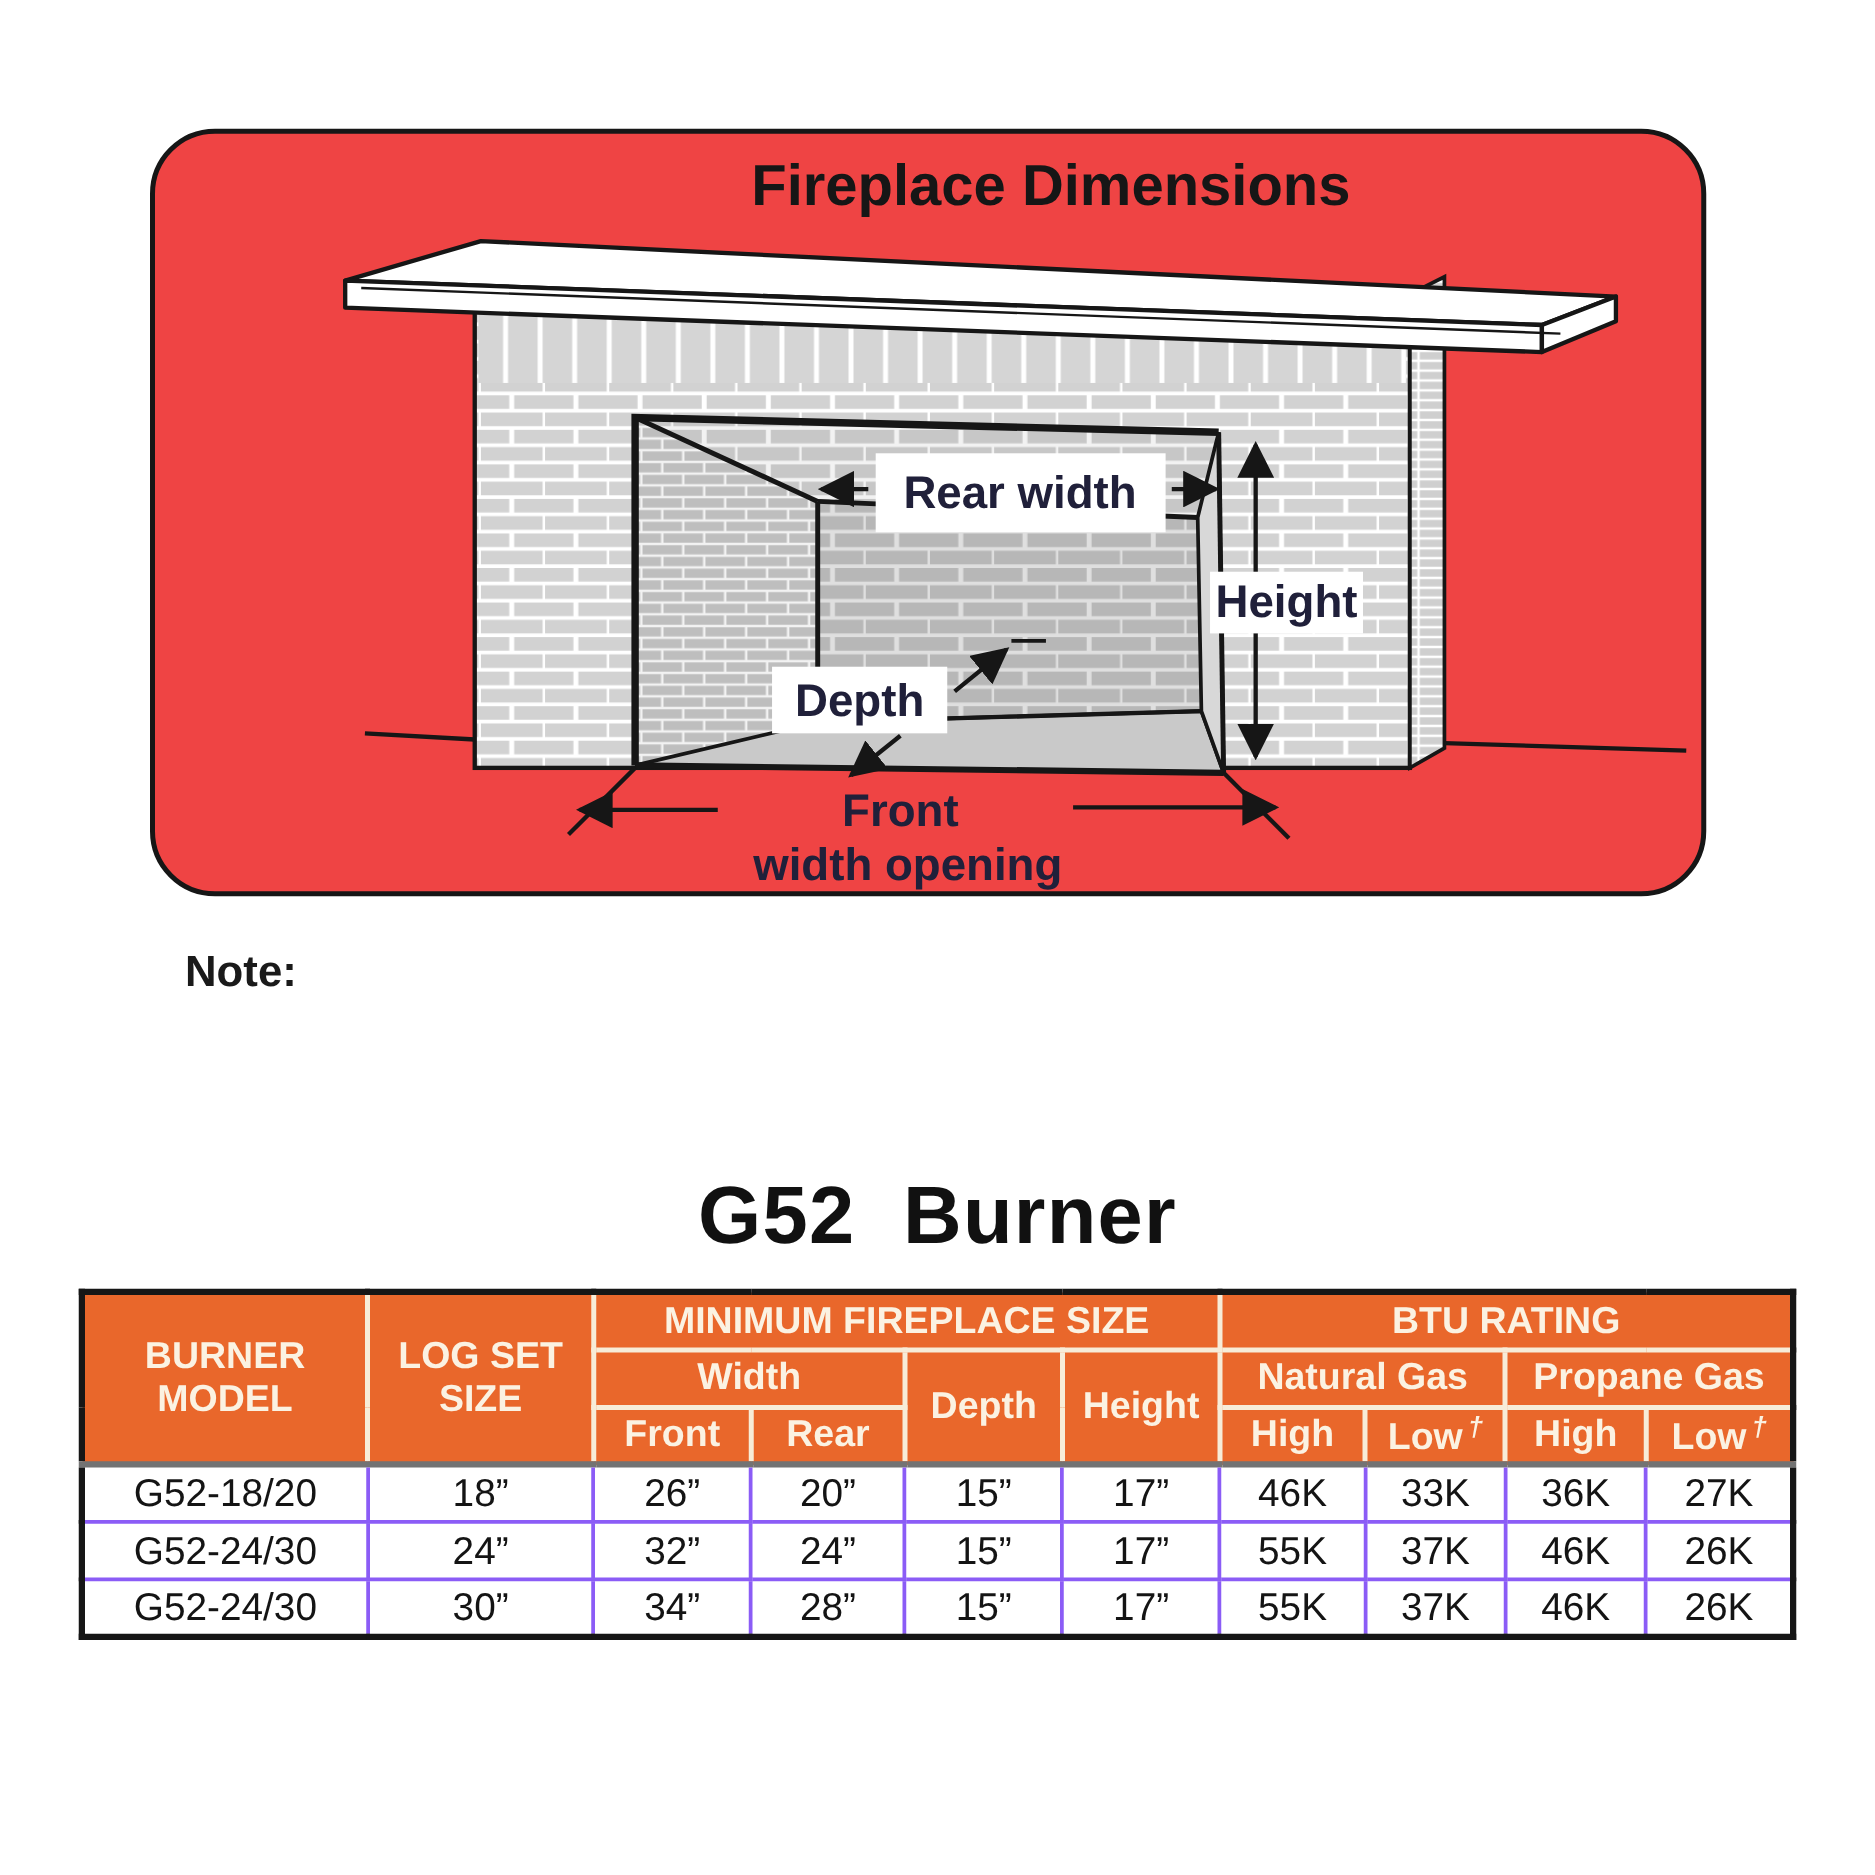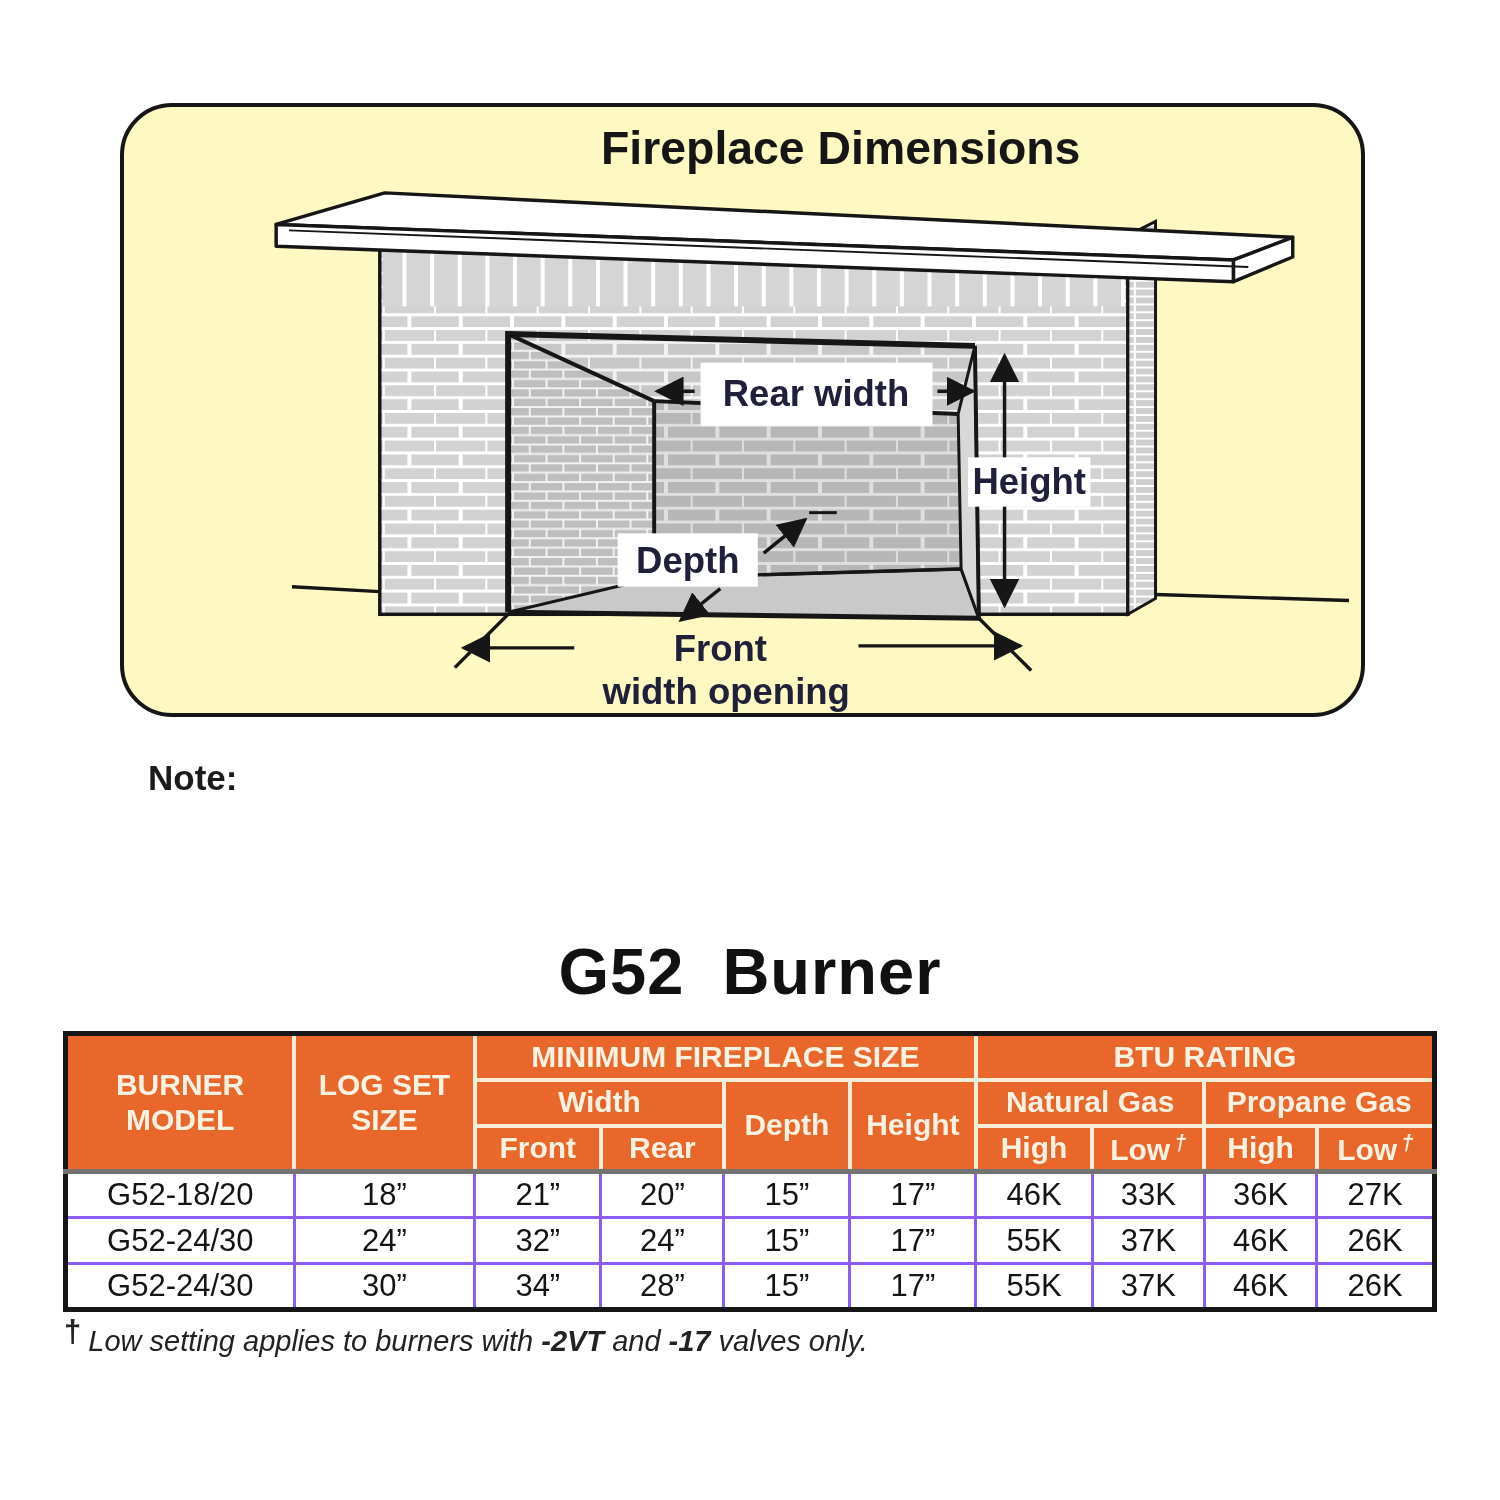--- a/index.html
+++ b/index.html
@@ -3,21 +3,21 @@
 <meta charset="utf-8">
 <style>
   html, body { margin: 0; padding: 0; background: #ffffff; }
   #stage {
     position: relative; width: 1500px; height: 1500px; background: #fff;
     font-family: "Liberation Sans", sans-serif; overflow: hidden;
   }
   
   .panel {
     position: absolute; left: 120px; top: 103px; width: 1245px; height: 614px;
-    border: 4px solid #161616; border-radius: 52px; box-sizing: border-box; background: #fef9c3;
+    border: 4px solid #161616; border-radius: 52px; box-sizing: border-box; background: #ef4444;
   }
   .panel svg { position: absolute; left: 0; top: 0; width: 100%; height: 100%; }
   
   .note {
     position: absolute; left: 148px; top: 754px; width: 1270px;
     display: flex; align-items: flex-start; color: #1a1a1a;
   }
   .note .note-label { font-weight: bold; font-size: 35px; margin-right: 26px; line-height: 47px; white-space: nowrap; }
   .note .note-body { font-size: 34px; line-height: 47px; }
   .note .note-body span { display: block; }
@@ -188,21 +188,21 @@
         <th>High</th>
         <th><span>Low</span><sup class="dag">†</sup></th>
         <th>High</th>
         <th><span>Low</span><sup class="dag">†</sup></th>
       </tr>
     </thead>
     <tbody>
       <tr>
         <td>G52-18/20</td>
         <td>18”</td>
-        <td>21”</td>
+        <td>26”</td>
         <td>20”</td>
         <td>15”</td>
         <td>17”</td>
         <td>46K</td>
         <td>33K</td>
         <td>36K</td>
         <td>27K</td>
       </tr>
       <tr>
         <td>G52-24/30</td>
@@ -224,17 +224,14 @@
         <td>15”</td>
         <td>17”</td>
         <td>55K</td>
         <td>37K</td>
         <td>46K</td>
         <td>26K</td>
       </tr>
     </tbody>
   </table>
 
-  <div class="footnote">
-    <span class="fdag">†</span><span>Low setting applies to burners with </span><b>-2VT</b><span> and </span><b>-17</b><span> valves only.</span>
-  </div>
 
 </div>
 
 </body></html>

